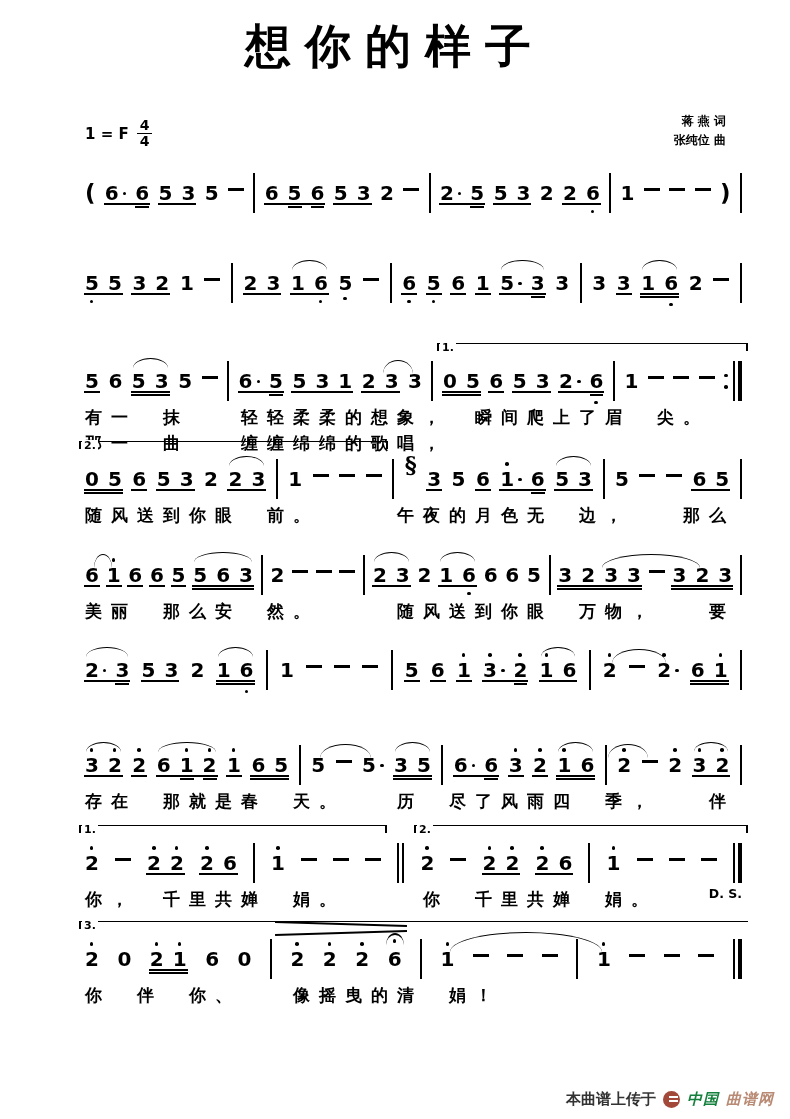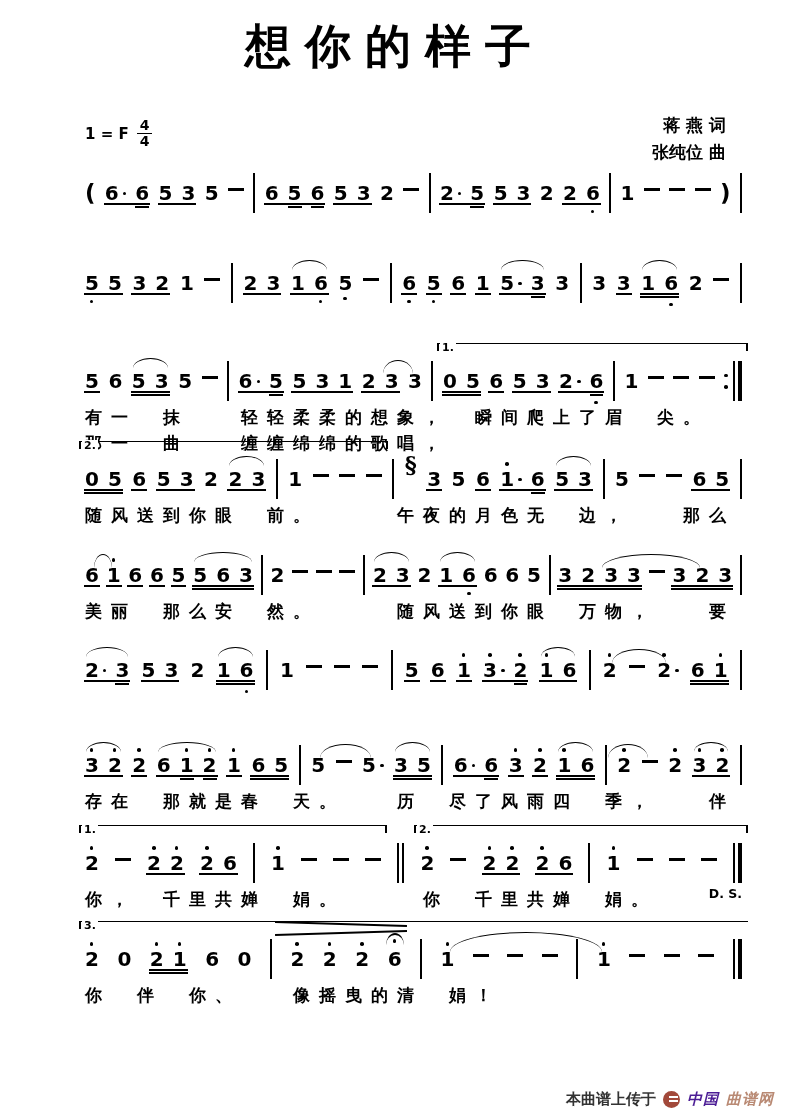--- a/index.html
+++ b/index.html
@@ -6,21 +6,21 @@
   .page{position:relative;width:790px;height:1119px;background:#ffffff;margin:0 auto;
         font-family:"DejaVu Sans","Liberation Sans",sans-serif;color:#000;overflow:hidden;}
   .title{position:absolute;top:16px;left:0;right:0;margin:0;text-align:center;
          font-size:46px;font-weight:700;letter-spacing:14px;
          font-family:"DejaVu Serif","Liberation Serif",serif;}
   .keysig{position:absolute;left:85px;top:118px;font-size:15px;font-weight:700;
           display:flex;align-items:center;gap:8px;}
   .meter{display:inline-flex;flex-direction:column;text-align:center;font-size:14px;
          line-height:1.1;font-weight:700;}
   .mt{border-bottom:1.5px solid #000;padding:0 3px;}
-  .credits{position:absolute;right:64px;top:112px;text-align:right;font-size:17px;
+  .credits{position:absolute;right:64px;top:112px;text-align:right;font-size:12px;
            font-weight:700;line-height:1.6;font-family:"DejaVu Serif","Liberation Serif",serif;}
   #score{position:absolute;left:0;top:0;right:0;bottom:0;}
   .line{position:absolute;left:0;right:0;}
   .noterow{position:relative;margin:0 48px 0 85px;height:46px;display:flex;
            align-items:center;justify-content:space-between;font-weight:700;font-size:20px;}
   .tok{position:relative;display:inline-flex;align-items:flex-end;line-height:1;}
   .dg{position:relative;display:inline-block;line-height:1;}
   .grp{position:relative;display:inline-flex;align-items:flex-end;gap:9px;line-height:1;}
   .gbeam{position:absolute;left:-1px;right:-1px;height:2px;background:#000;}
   .xbeam{position:absolute;left:0;right:0;height:2px;background:#000;}
@@ -1109,16 +1109,16 @@
         <div class="lyr">你　伴　你、　　像摇曳的清　娟！</div>
       </div>
     </div>
 
   <div class="footer">
     <span class="fprefix" style="color: rgb(51, 51, 51);">本曲谱上传于</span>
     <span class="flogo" style="background: rgb(162, 73, 58);">
         <i class="l1"></i>
         <i class="l2"></i>
       </span>
-    <span class="fcn" style="color: #4c1d95;">中国</span>
+    <span class="fcn" style="color: #15803d;">中国</span>
     <span class="frest" style="color: rgb(185, 138, 116);">曲谱网</span>
   </div>
 </div>
 
 </body></html>

